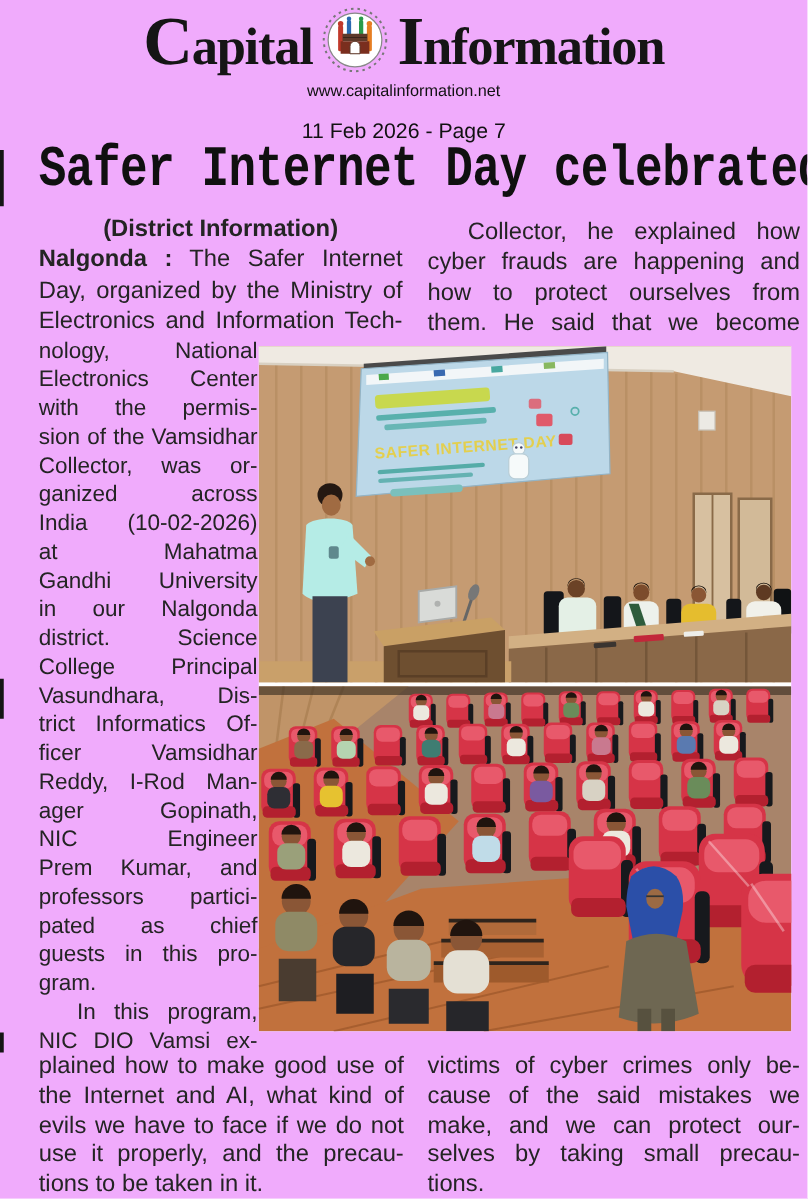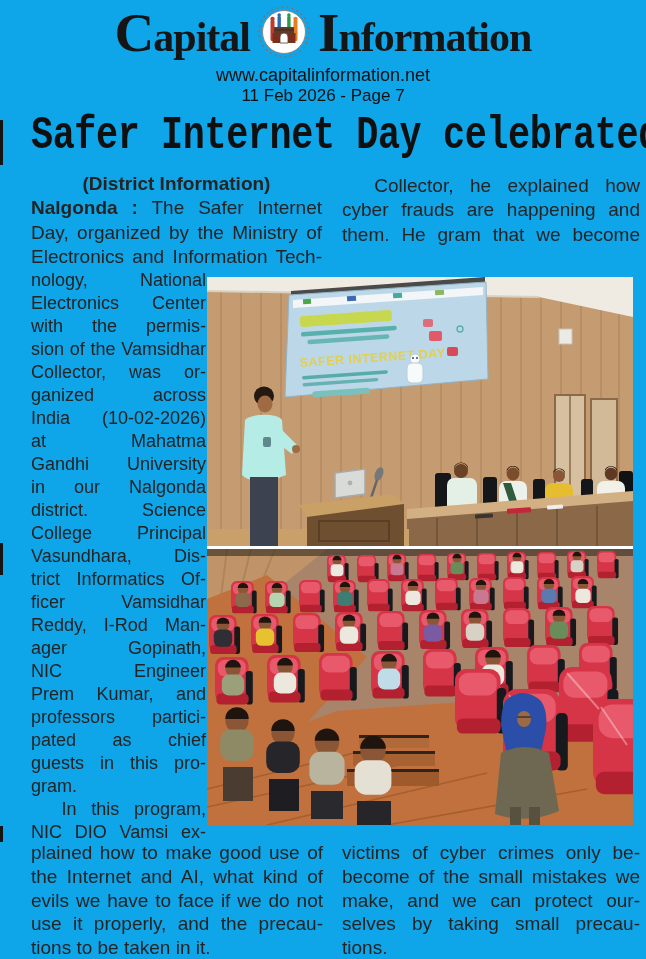--- a/index.html
+++ b/index.html
@@ -1,27 +1,27 @@
 <!DOCTYPE html>
 <html><head>
 <meta charset="utf-8">
 <style>
   html,body{margin:0;padding:0;background:#ffffff;}
-  .page{position:relative;width:646px;height:959px;background:#0ea5e9;overflow:hidden;
+  .page{position:relative;width:646px;height:959px;background:#f0abfc;overflow:hidden;
         font-family:"Liberation Sans", sans-serif;color:#1d1d1d;}
 
   
   .masthead{position:absolute;top:2px;left:0;width:100%;text-align:center;}
   .mast-row{display:flex;justify-content:center;align-items:center;gap:7px;height:60px;}
   .mast-word{font-family:"Liberation Serif", serif;font-weight:700;font-size:42px;
              letter-spacing:-1px;color:#151515;line-height:1;}
   .mast-word .cap{font-size:55px;}
   .mast-logo{width:54px;height:54px;flex:0 0 auto;}
-  .site-url{font-size:18px;margin-top:3px;color:#111;}
-  .page-date{font-size:17px;margin-top:0;color:#111;}
+  .site-url{font-size:13px;margin-top:3px;color:#111;}
+  .page-date{font-size:17px;margin-top:15px;color:#111;}
 
   
   .headline{position:absolute;left:31px;top:110px;width:612px;white-space:nowrap;
             font-family:Liberation Mono, monospace;font-weight:700;font-size:46px;color:#101010;}
   .headline span{display:inline-block;transform:scaleX(0.80);transform-origin:0 60%;letter-spacing:-0.5px;}
 
   
   .txt{position:absolute;font-size:19px;line-height:24.3px;color:#242424;}
   .tline{text-align:justify;text-align-last:justify;}
   .tline.lastline{text-align-last:left;}
@@ -86,21 +86,22 @@
     <div class="dl"><b>Nalgonda :</b> <span>The Safer Internet</span></div>
     <div>
         <div class="tline">Day, organized by the Ministry of</div>
         <div class="tline">Electronics and Information Tech-</div>
       </div>
   </div>
 
   <div class="txt col-right-top ind">
       <div class="tline">Collector, he explained how</div>
       <div class="tline">cyber frauds are happening and</div>
-      <div class="tline">them. He gram that we become</div>
+      <div class="tline">how to protect ourselves from</div>
+      <div class="tline">them. He said that we become</div>
     </div>
 
   <div class="txt col-left-narrow">
     <div>
         <div class="tline">nology, National</div>
         <div class="tline">Electronics Center</div>
         <div class="tline">with the permis-</div>
         <div class="tline">sion of the Vamsidhar</div>
         <div class="tline">Collector, was or-</div>
         <div class="tline">ganized across</div>
@@ -130,21 +131,21 @@
 
   <div class="txt col-left-bottom">
       <div class="tline">plained how to make good use of</div>
       <div class="tline">the Internet and AI, what kind of</div>
       <div class="tline">evils we have to face if we do not</div>
       <div class="tline">use it properly, and the precau-</div>
       <div class="tline lastline">tions to be taken in it.</div>
     </div>
   <div class="txt col-right-bottom">
       <div class="tline">victims of cyber crimes only be-</div>
-      <div class="tline">become of the small mistakes we</div>
+      <div class="tline">cause of the said mistakes we</div>
       <div class="tline">make, and we can protect our-</div>
       <div class="tline">selves by taking small precau-</div>
       <div class="tline lastline">tions.</div>
     </div>
 
   <figure class="photo" style="margin:0;">
 
     <svg viewBox="0 0 426 269" width="426" height="269">
       <desc>सुरक्षित इंटरनेट दिवस</desc>
 

